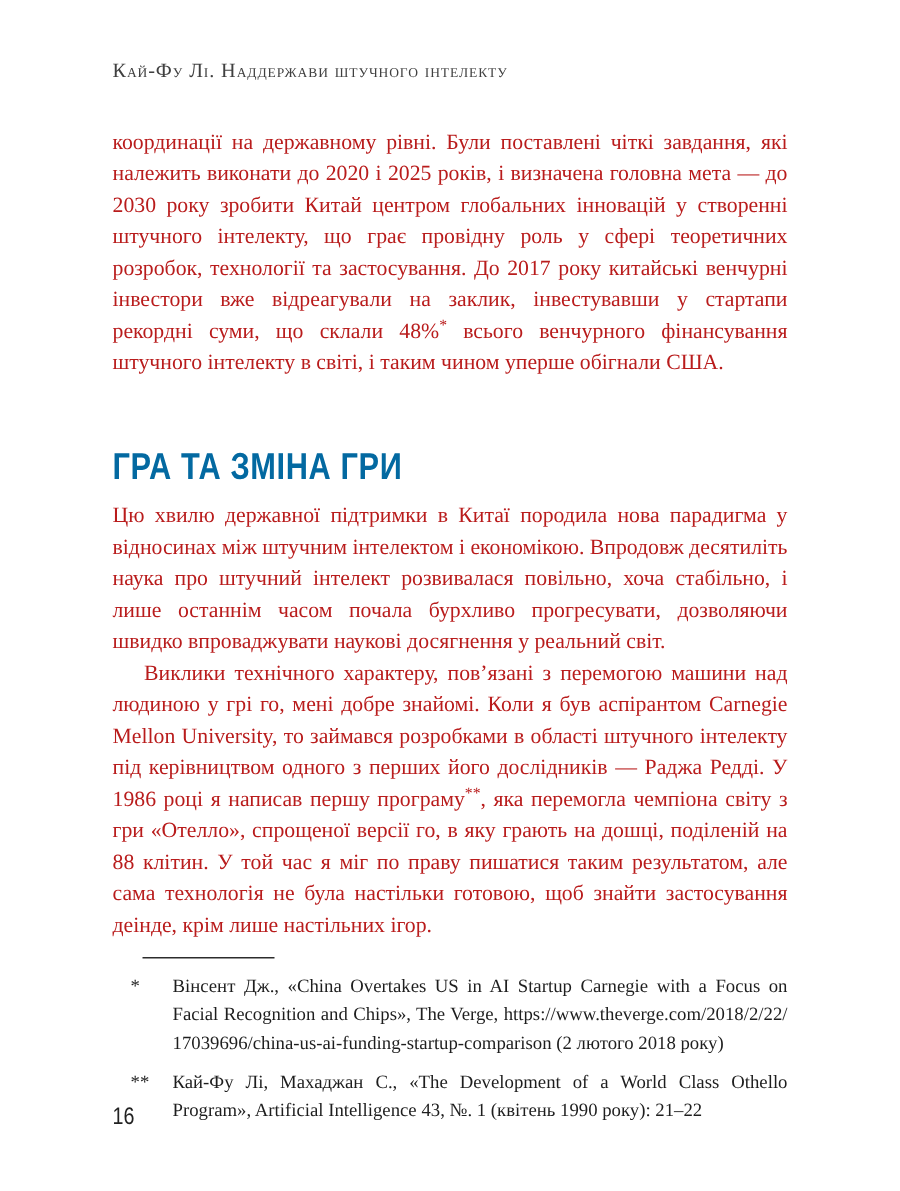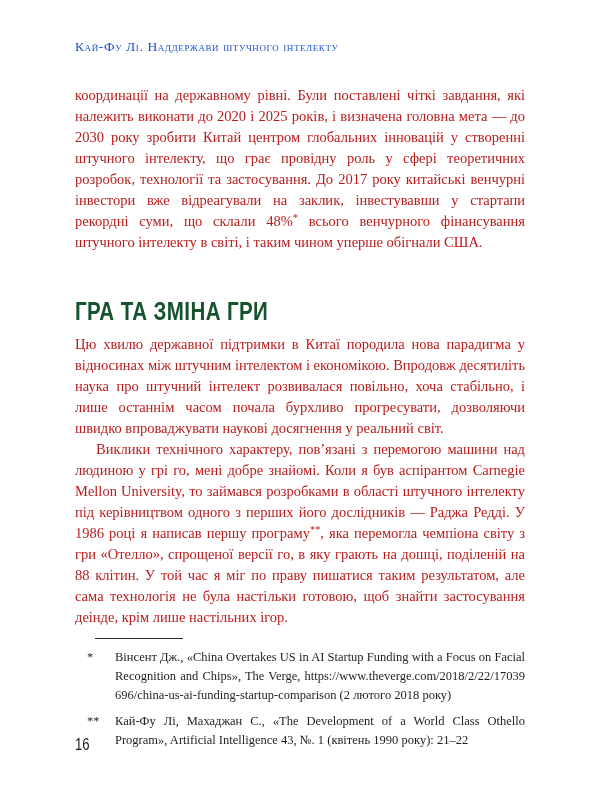--- a/index.html
+++ b/index.html
@@ -16,21 +16,21 @@
     color: #1e1e1e;
     overflow: hidden;
   }
   .running-header {
     position: absolute;
     top: 39px;
     left: 75px;
     font-size: 13.5px;
     font-variant: small-caps;
     letter-spacing: 0.6px;
-    color: #1d4ed8;
+    color: #404040;
     white-space: nowrap;
   }
   .main {
     position: absolute;
     top: 85px;
     left: 75px;
     width: 450px;
   }
   .para {
     margin: 0;
@@ -38,21 +38,21 @@
     line-height: 21px;
     text-align: justify;
     color: #b91c1c;
   }
   .section-heading {
     margin: 46px 0 10px 0;
     font-family: "Liberation Sans", sans-serif;
     font-weight: 700;
     font-size: 25px;
     line-height: 25px;
-    color: #14532d;
+    color: #0369a1;
   }
   .heading-inner {
     display: inline-block;
     transform: scaleX(0.82);
     transform-origin: 0 50%;
     letter-spacing: 0.5px;
     white-space: nowrap;
   }
   .indent { text-indent: 21px; }
   .fn-ref {
@@ -116,21 +116,21 @@
 
     <p class="para">Цю хвилю державної підтримки в Китаї породила нова парадигма у відносинах між штучним інтелектом і економікою. Впродовж десятиліть наука про штучний інтелект розвивалася повільно, хоча стабільно, і лише останнім часом почала бурхливо прогресувати, дозволяючи швидко впроваджувати наукові досягнення у реальний світ.</p>
 
     <p class="para indent"><span>Виклики технічного характеру, пов’язані з перемогою машини над людиною у грі го, мені добре знайомі. Коли я був аспірантом Carnegie Mellon University, то займався розробками в області штучного інтелекту під керівництвом одного з перших його дослідників — Раджа Редді. У 1986 році я написав першу програму</span><sup class="fn-ref">**</sup><span>, яка перемогла чемпіона світу з гри «Отелло», спрощеної версії го, в яку грають на дошці, поділеній на 88 клітин. У той час я міг по праву пишатися таким результатом, але сама технологія не була настільки готовою, щоб знайти застосування деінде, крім лише настільних ігор.</span></p>
 
     <div class="footnotes">
       <div class="fn-rule"></div>
 
       <div class="footnote">
         <span class="fn-marker">*</span>
-        <span class="fn-text"><span>Вінсент Дж., «China Overtakes US in AI Startup Funding with a Focus on Facial Recognition and Chips», The Verge, </span><span class="fn-link">https://www.theverge.com/2018/2/22/17039696/china-us-ai-funding-startup-comparison</span><span> (2 лютого 2018 року)</span></span>
+        <span class="fn-text"><span>Вінсент Дж., «China Overtakes US in AI Startup Carnegie with a Focus on Facial Recognition and Chips», The Verge, </span><span class="fn-link">https://www.theverge.com/2018/2/22/17039696/china-us-ai-funding-startup-comparison</span><span> (2 лютого 2018 року)</span></span>
       </div>
 
       <div class="footnote">
         <span class="fn-marker">**</span>
         <span class="fn-text">Кай-Фу Лі, Махаджан С., «The Development of a World Class Othello Program», Artificial Intelligence 43, №. 1 (квітень 1990 року): 21–22</span>
       </div>
     </div>
 
   </div>
 

